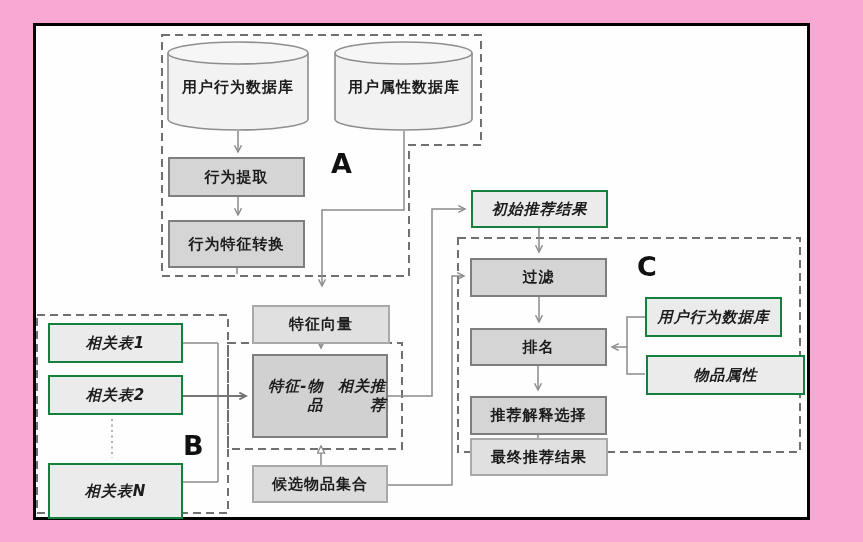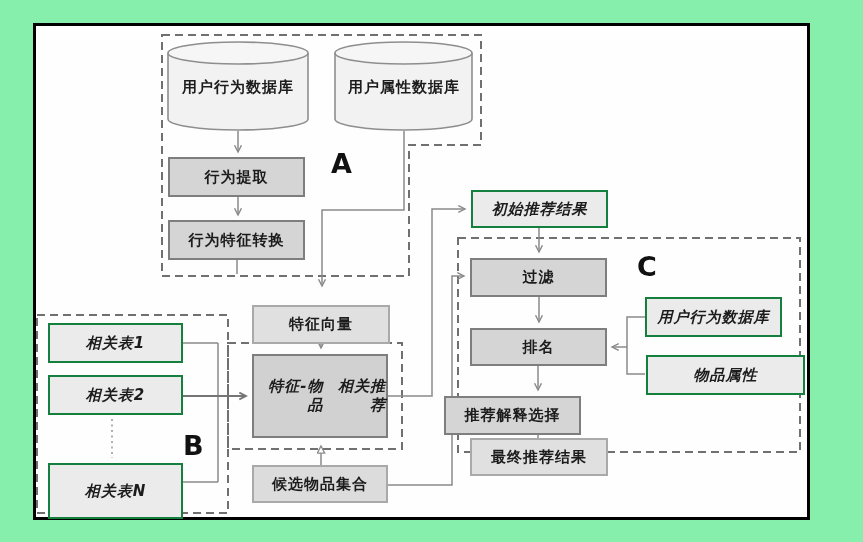--- a/index.html
+++ b/index.html
@@ -1,17 +1,17 @@
 <!DOCTYPE html>
 <html><head>
 <meta charset="utf-8">
 <style>
   html,body{margin:0;padding:0;background:#fff;}
   .canvas{
-    position:relative;width:863px;height:542px;background:#86efac;overflow:hidden;
+    position:relative;width:863px;height:542px;background:#f9a8d4;overflow:hidden;
     font-family:"DejaVu Sans","Liberation Sans",sans-serif;
   }
   .frame{
     position:absolute;left:33px;top:23px;width:771px;height:491px;
     border:3px solid #000;background:#fefefe;box-sizing:content-box;
   }
   svg.layer{position:absolute;left:0;top:0;width:863px;height:542px;}
   .node{
     position:absolute;display:flex;align-items:center;justify-content:center;
     box-sizing:border-box;text-align:right;
@@ -22,26 +22,26 @@
   .tier-light{ background:#ebebeb;border:2px solid #15803d;font-style:italic; }
   .cyl-label{
     position:absolute;display:flex;align-items:center;justify-content:center;
     font-size:15px;font-weight:bold;color:#1c1c1c;letter-spacing:1px;text-align:center;
   }
   .section-label{
     position:absolute;font-size:27px;font-weight:bold;color:#111;
   }
   
   #n-behavior-extraction{left:168px;top:157px;width:137px;height:40px;}
-  #n-behavior-feature-conversion{left:168px;top:220px;width:137px;height:40px;}
+  #n-behavior-feature-conversion{left:168px;top:220px;width:137px;height:48px;}
   #n-feature-vector{left:252px;top:305px;width:138px;height:39px;}
   #n-initial-results{left:471px;top:190px;width:137px;height:38px;}
   #n-filter{left:470px;top:258px;width:137px;height:39px;}
   #n-ranking{left:470px;top:328px;width:137px;height:38px;}
-  #n-explanation-selection{left:444px;top:396px;width:137px;height:39px;}
+  #n-explanation-selection{left:470px;top:396px;width:137px;height:39px;}
   #n-final-results{left:470px;top:438px;width:138px;height:38px;}
   #n-user-feedback{left:645px;top:297px;width:137px;height:40px;}
   #n-item-attributes{left:646px;top:355px;width:159px;height:40px;}
   #n-related-table-1{left:48px;top:323px;width:135px;height:40px;}
   #n-related-table-2{left:48px;top:375px;width:135px;height:40px;}
   #n-related-table-n{left:48px;top:463px;width:135px;height:56px;}
   #n-feature-item{left:252px;top:354px;width:136px;height:84px;background:#d1d1d1;flex-direction:row;font-style:italic;}
   #n-candidate-items{left:252px;top:465px;width:136px;height:38px;background:#dcdcdc;}
   #lbl-cyl-behavior{left:170px;top:70px;width:136px;height:34px;}
   #lbl-cyl-attribute{left:337px;top:70px;width:134px;height:34px;}

